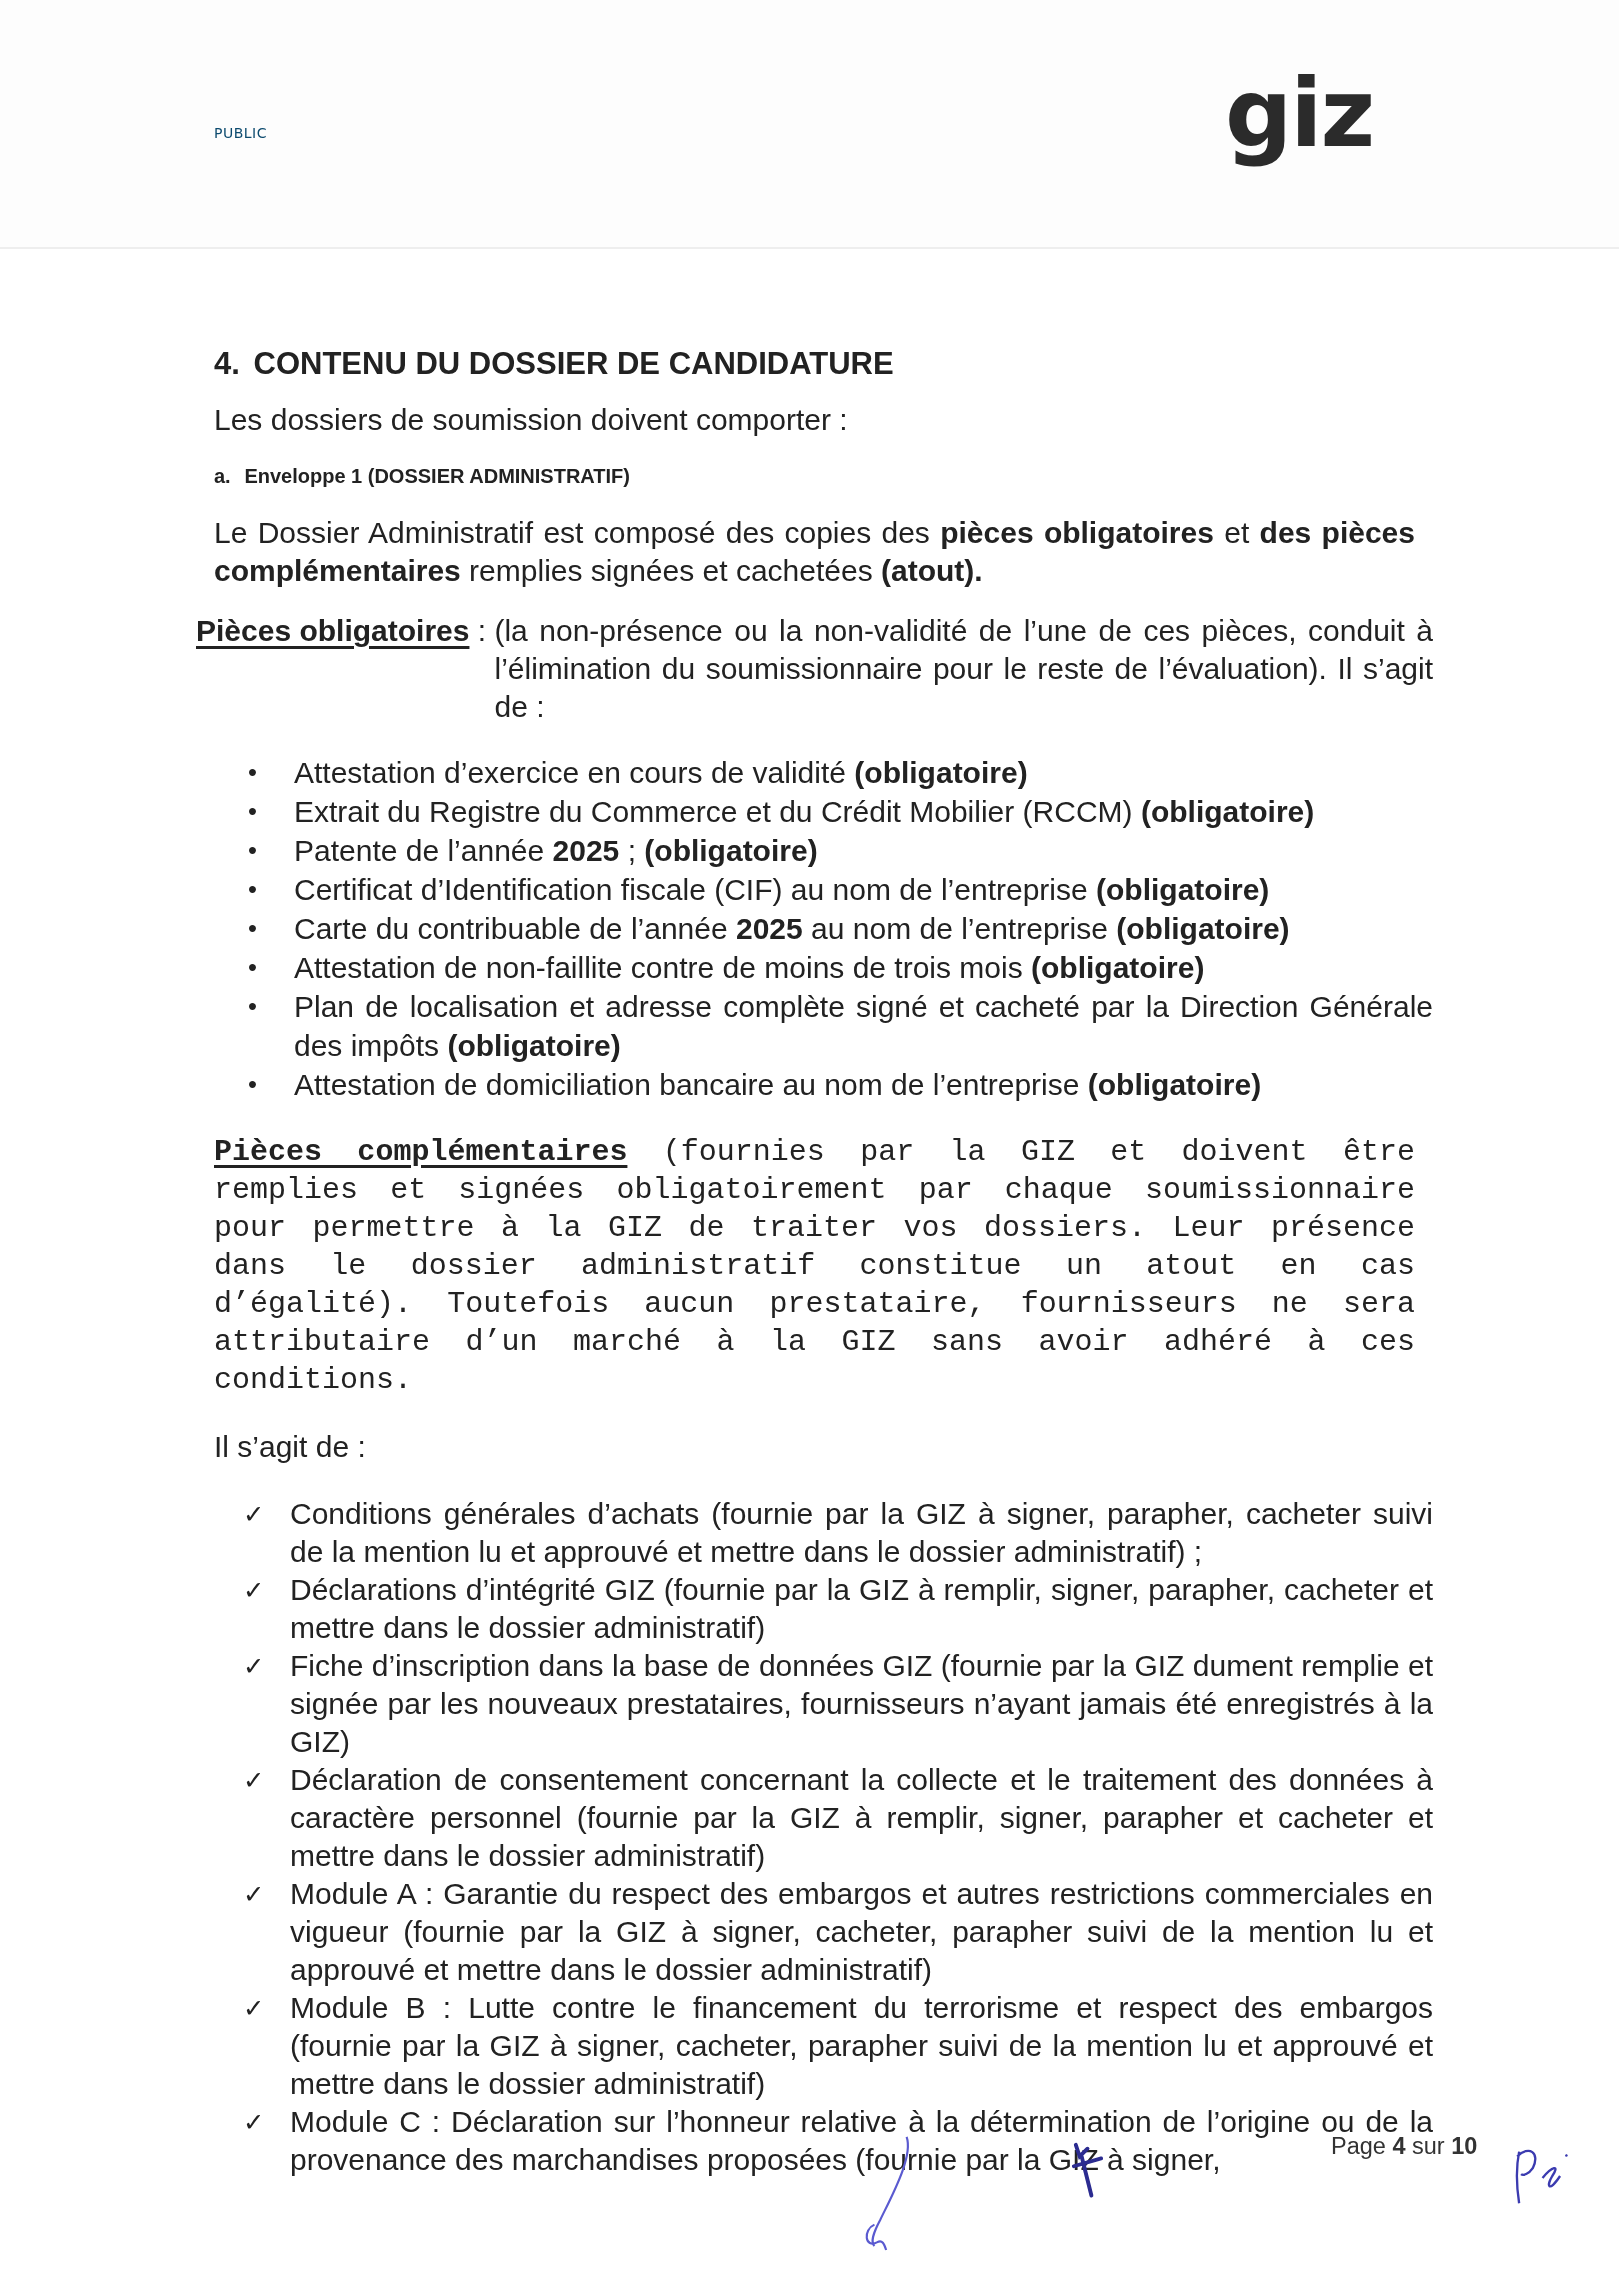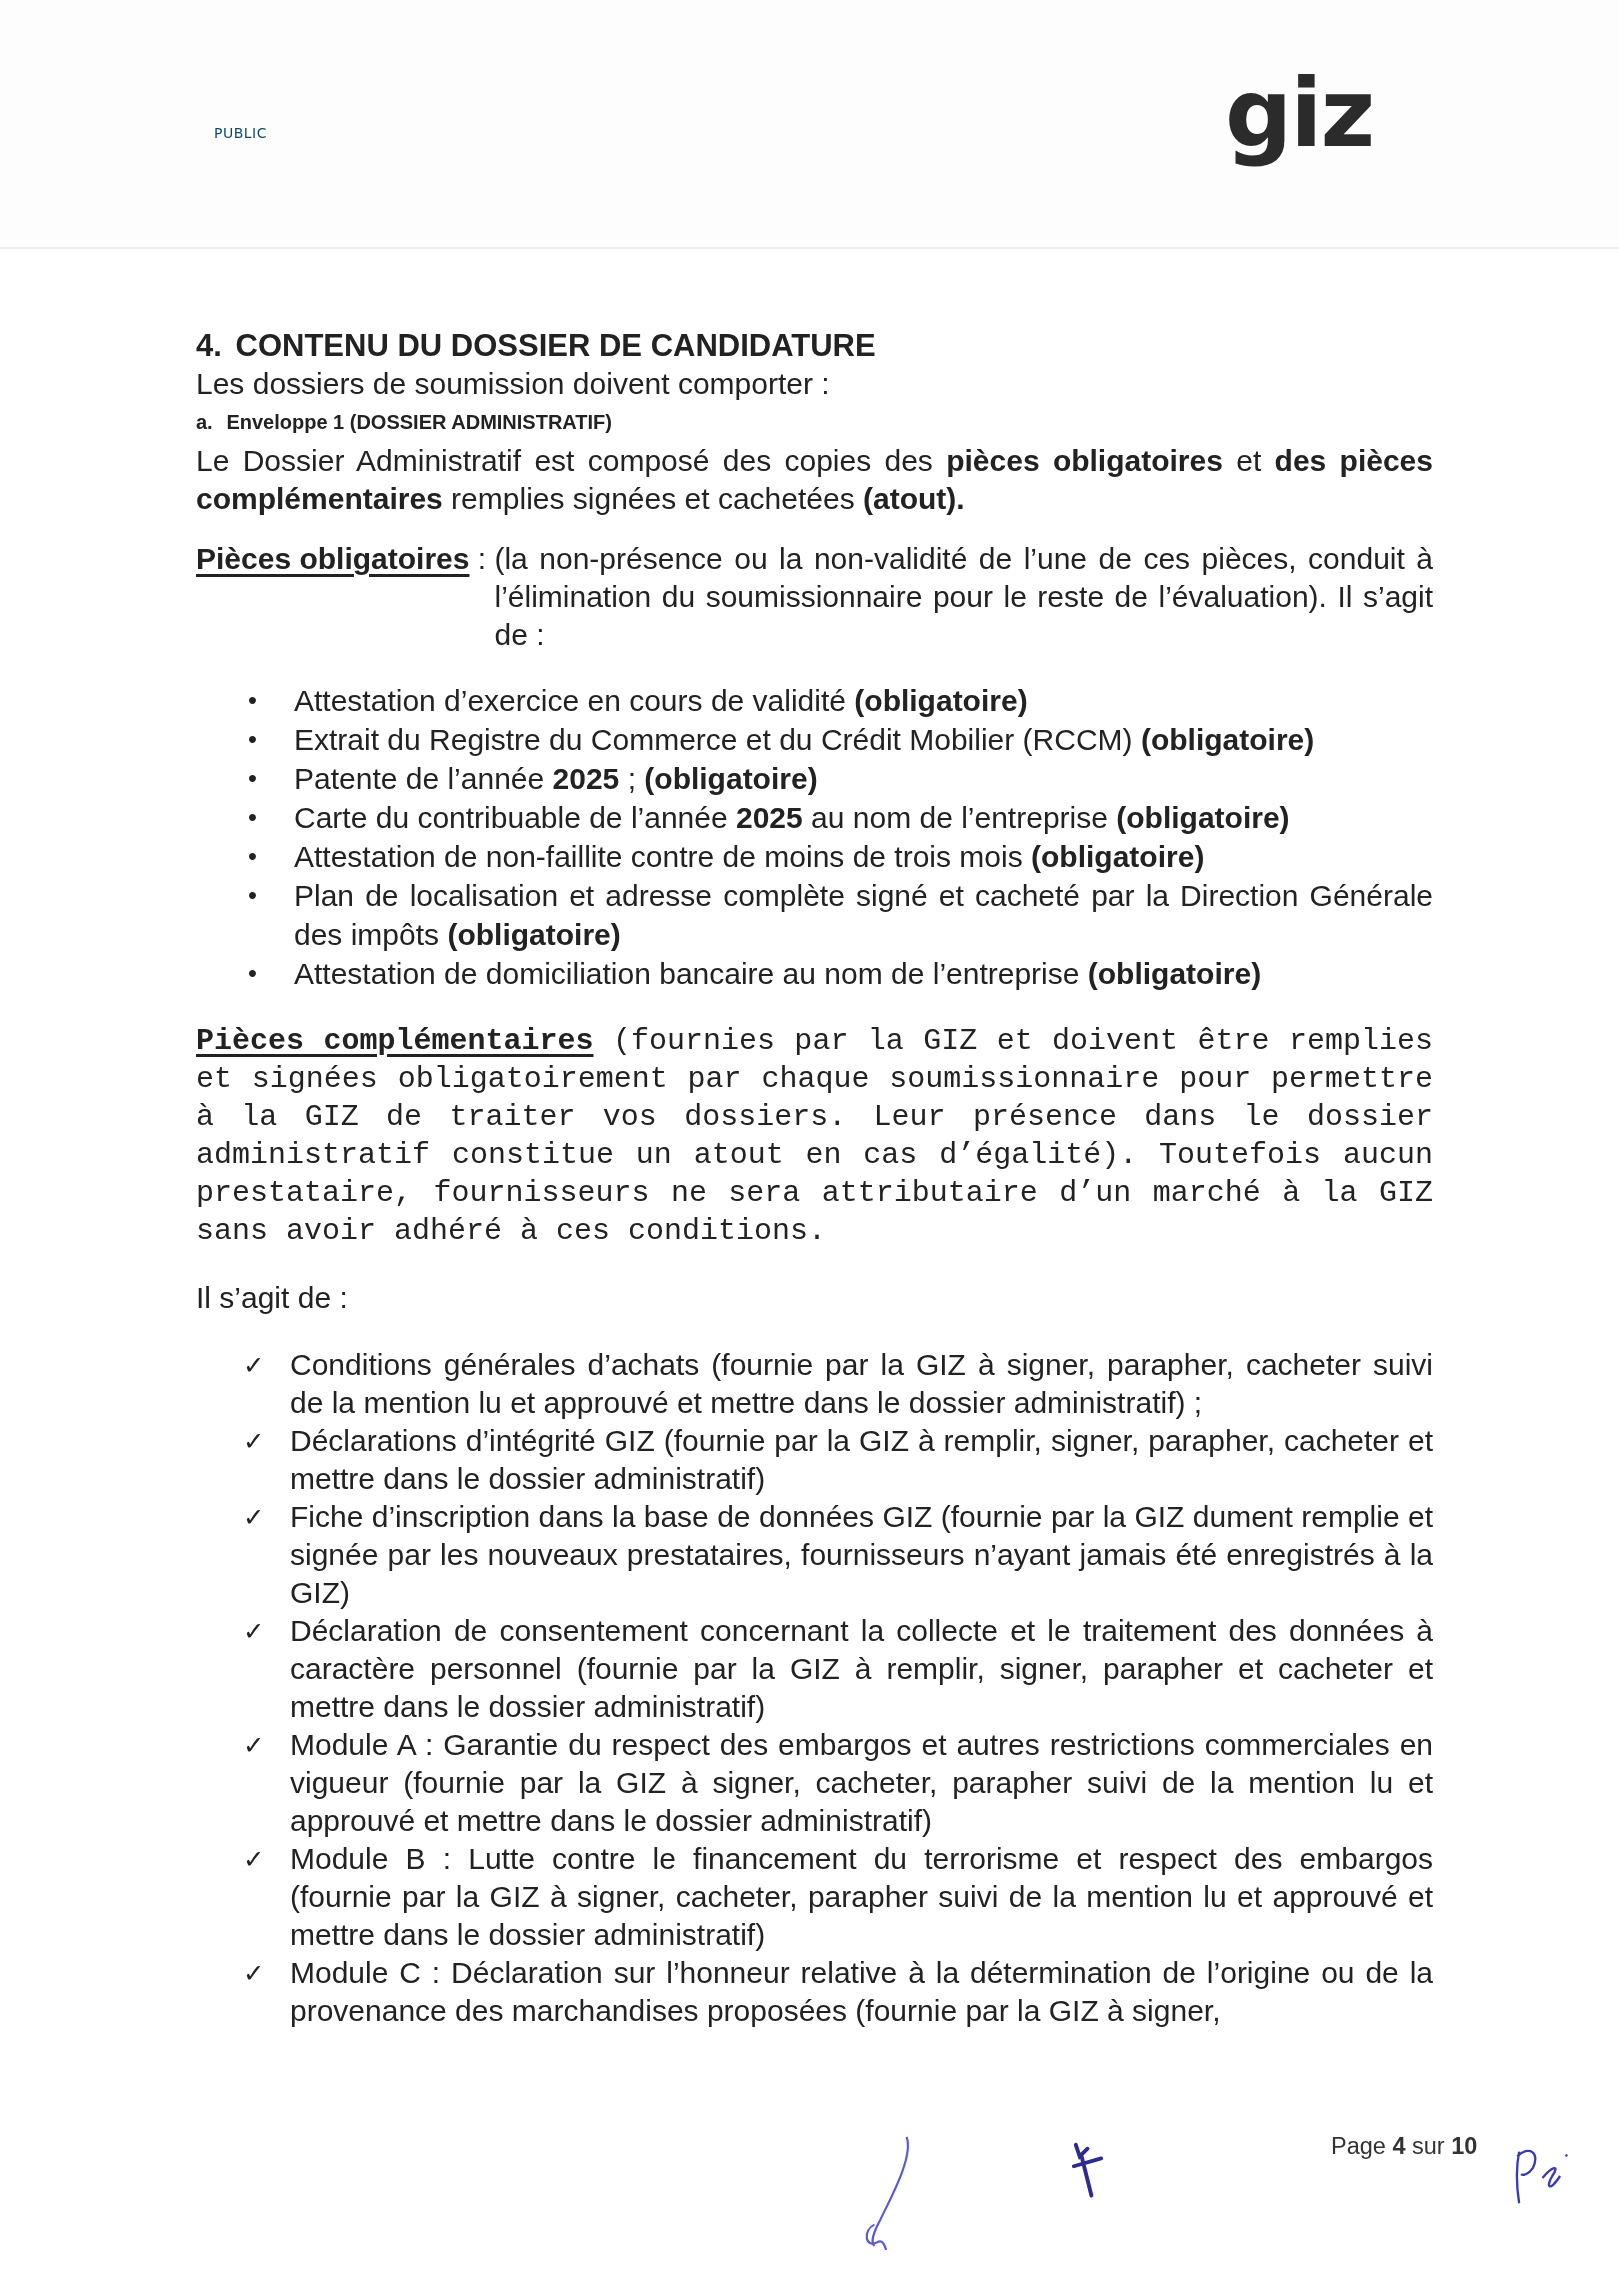--- a/index.html
+++ b/index.html
@@ -6,21 +6,21 @@
   body { width: 1619px; height: 2292px; position: relative; overflow: hidden;
          font-family: "Liberation Sans", sans-serif; color: #222; }
   .header-band { position: absolute; left: 0; top: 0; width: 1619px; height: 247px;
                  background: #fdfdfd; border-bottom: 2px solid #eeeeee; }
   .public-label { position: absolute; left: 214px; top: 125px; font-size: 14px;
                   letter-spacing: 0.5px; color: #0c4a6e; font-family: "DejaVu Sans", sans-serif; }
   .logo { position: absolute; left: 1225px; top: 67px; font-size: 94px; font-weight: bold;
           color: #2b2b2b; font-family: "DejaVu Sans", sans-serif; letter-spacing: -2px; line-height: 1; }
   .content { position: absolute; left: 196px; top: 326px; width: 1237px; font-size: 30px;
              line-height: 38px; text-align: justify; }
-  .content p { margin: 0; }
+  .content p { margin: 18px; }
   .h1 { font-weight: bold; font-size: 31px; margin: 0; line-height: 39px; }
   .h1 .num { margin-right: 13.7px; }
   .h2 { font-weight: bold; font-size: 20px; margin: 15.7px 0 0 47px; line-height: 39px; }
   .h2 .num { margin-right: 13.7px; }
   .u-label { font-weight: bold; text-decoration: underline; text-underline-offset: 4.9px;
              text-decoration-thickness: 2.9px; }
   .oblig-block { display: flex; margin-top: 21.6px; }
   .oblig-block .lbl { white-space: nowrap; }
   .oblig-block .sep { white-space: pre; }
   .oblig-block .txt { flex: 1; }
@@ -57,20 +57,21 @@
   <div class="oblig-block">
     <span class="lbl u-label">Pièces obligatoires</span>
       <span class="sep"> : </span>
     <span class="txt">(la non-présence ou la non-validité de l’une de ces pièces, conduit à l’élimination du soumissionnaire pour le reste de l’évaluation). Il s’agit de :</span>
   </div>
 
   <ul class="bullets">
     <li><span>Attestation d’exercice en cours de validité </span><b></b><span></span><b>(obligatoire)</b></li>
     <li><span>Extrait du Registre du Commerce et du Crédit Mobilier (RCCM) </span><b></b><span></span><b>(obligatoire)</b></li>
     <li><span>Patente de l’année </span><b>2025</b><span> ; </span><b>(obligatoire)</b></li>
+    <li><span>Certificat d’Identification fiscale (CIF) au nom de l’entreprise </span><b></b><span></span><b>(obligatoire)</b></li>
     <li><span>Carte du contribuable de l’année </span><b>2025</b><span> au nom de l’entreprise </span><b>(obligatoire)</b></li>
     <li><span>Attestation de non-faillite contre de moins de trois mois </span><b></b><span></span><b>(obligatoire)</b></li>
     <li><span>Plan de localisation et adresse complète signé et cacheté par la Direction Générale des impôts </span><b></b><span></span><b>(obligatoire)</b></li>
     <li><span>Attestation de domiciliation bancaire au nom de l’entreprise </span><b></b><span></span><b>(obligatoire)</b></li>
   </ul>
 
   <p class="para-comp"><span class="u-label">Pièces complémentaires</span><span> (fournies par la GIZ et doivent être remplies et signées obligatoirement par chaque soumissionnaire pour permettre à la GIZ de traiter vos dossiers. Leur présence dans le dossier administratif constitue un atout en cas d’égalité). Toutefois aucun prestataire, fournisseurs ne sera attributaire d’un marché à la GIZ sans avoir adhéré à ces conditions.</span></p>
 
   <p class="il-sagit">Il s’agit de :</p>
 

